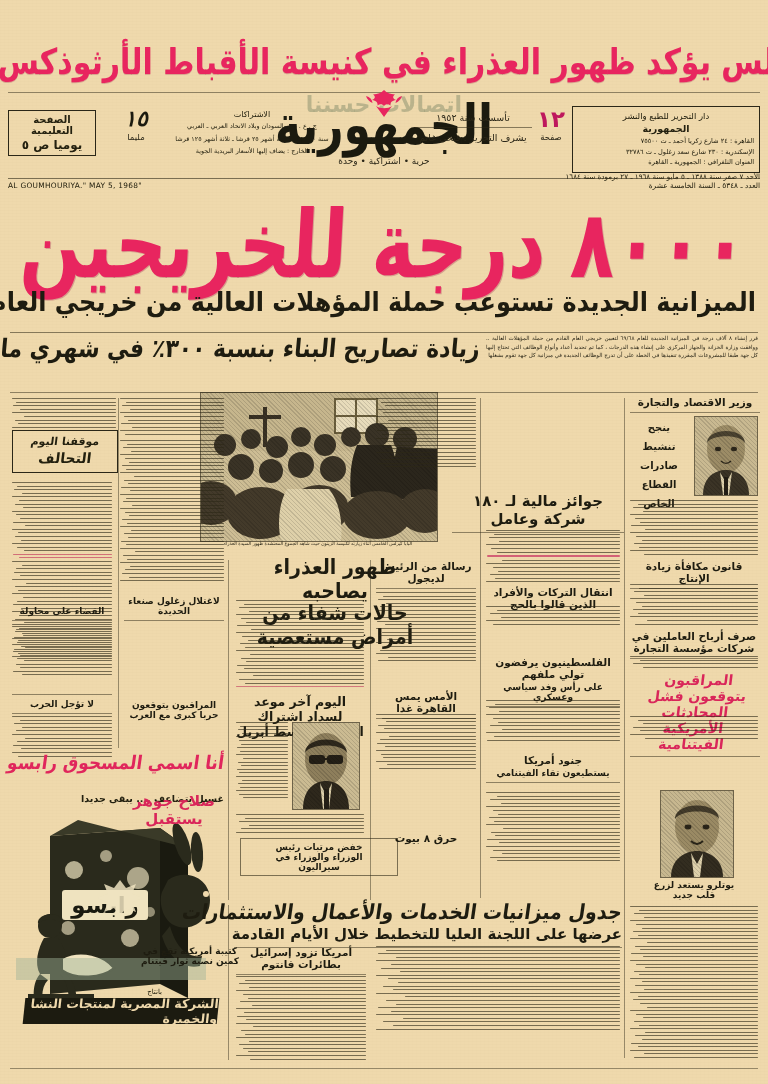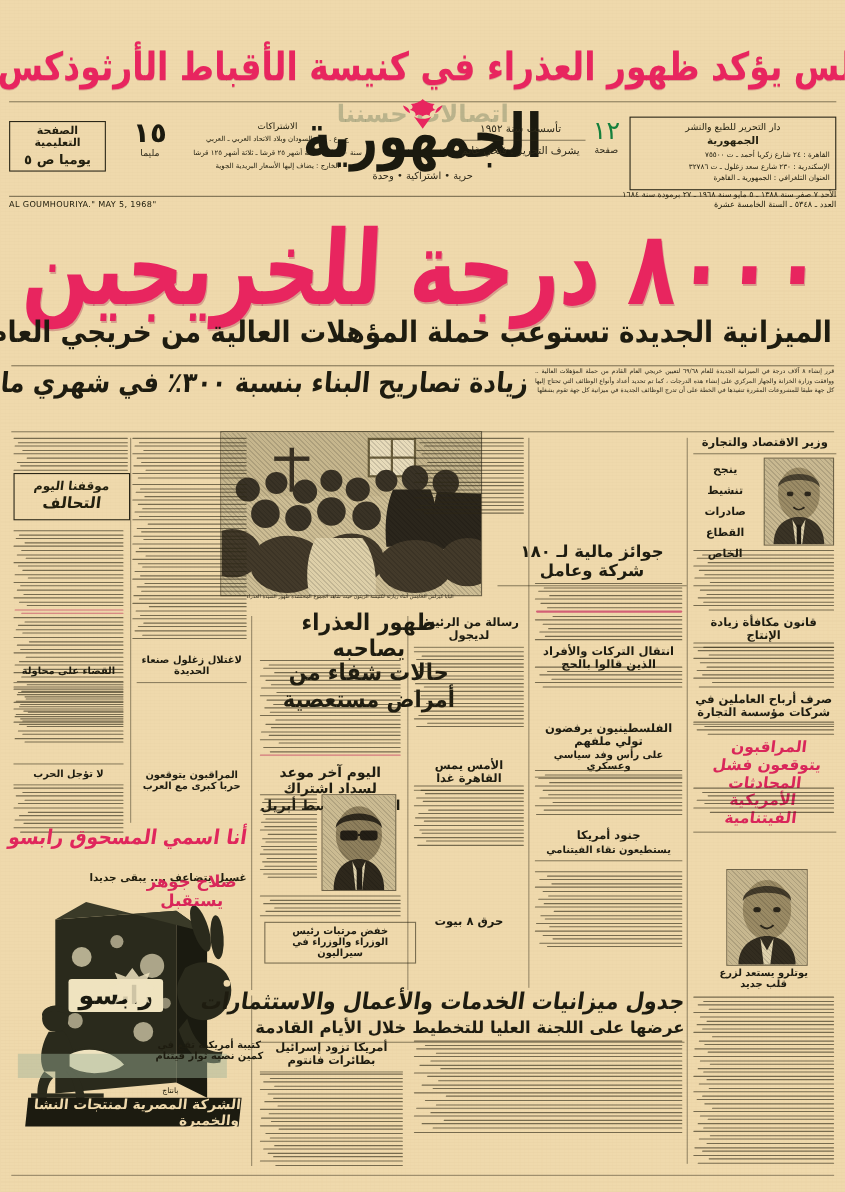--- a/index.html
+++ b/index.html
@@ -64,39 +64,39 @@
   }
   .logo .eagle{
     position:absolute;left:50%;top:-16px;transform:translateX(-50%);
     width:46px;height:30px;
   }
   .logo .slogan{font-size:9px;color:#2b2718;margin-top:10px;letter-spacing:3px;}
 
   .mh-founded{position:absolute;right:236px;top:16px;text-align:center;font-size:9.5px;color:#2b2718;width:118px;}
   .mh-founded .l2{margin-top:4px;border-top:1px solid rgba(45,40,22,.55);padding-top:4px;}
   .mh-pages{position:absolute;right:200px;top:12px;text-align:center;width:34px;}
-  .mh-pages .n{font-size:23px;font-weight:normal;color:#15803d;line-height:1;}
+  .mh-pages .n{font-size:23px;font-weight:bold;color:#be185d;line-height:1;}
   .mh-pages .c{font-size:8.5px;color:#2b2718;margin-top:1px;}
 
   .mh-box{
     position:absolute;right:8px;top:10px;width:176px;
     border:1px solid #2b2718;padding:3px 5px 4px;line-height:1.45;
   }
   .mh-box .b1{font-size:8.5px;color:#23200f;text-align:center;}
   .mh-box .b2{font-size:9.5px;font-weight:bold;color:#23200f;text-align:center;}
   .mh-box .addr{font-size:6.6px;color:#23200f;margin-top:1px;}
 
   .mh-price{
     position:absolute;left:8px;top:14px;width:82px;border:1px solid #2b2718;
     text-align:center;padding:3px 2px;
   }
   .mh-price .p1{font-size:10px;font-weight:bold;color:#23200f;}
   .mh-price .p2{font-size:12px;font-weight:bold;color:#23200f;margin-top:2px;}
   .mh-num{position:absolute;left:104px;top:12px;text-align:center;width:64px;}
-  .mh-num .n{font-size:25px;font-weight:bold;color:#1b1a0f;line-height:1;}
+  .mh-num .n{font-size:22px;font-weight:bold;color:#1b1a0f;line-height:1;font-style:italic;}
   .mh-num .u{font-size:8.5px;color:#2b2718;margin-top:2px;}
   .mh-subs{position:absolute;left:172px;top:14px;width:160px;text-align:center;}
   .mh-subs .h{font-size:8px;color:#23200f;}
   .mh-subs .ln{font-size:6.4px;color:#23200f;margin-top:3px;line-height:1.5;}
 
   .mh-rule{position:absolute;left:8px;right:8px;top:178px;height:1px;background:rgba(45,40,22,.6);}
   .mh-foot{position:absolute;left:8px;right:8px;top:181px;height:13px;font-size:7.4px;color:#23200f;}
   .mh-foot .le{position:absolute;left:0;top:0;letter-spacing:.3px;}
   .mh-foot .ri{position:absolute;right:0;top:0;}
   .mh-date{position:absolute;right:8px;top:76px;font-size:7.2px;color:#23200f;}
@@ -167,21 +167,21 @@
   .ad .adsub{text-align:right;font-size:9.5px;font-weight:bold;color:#23200f;margin-top:21px;}
   .ad .artbox{position:relative;margin-top:4px;height:218px;}
   .ad .brandbar{
     position:absolute;left:14px;right:6px;bottom:2px;height:26px;background:#1c1b10;
     color:#efd9ac;font-size:12.5px;font-weight:bold;display:flex;align-items:center;justify-content:center;
     transform:skewX(-6deg);
   }
   .ad .produced{position:absolute;right:62px;bottom:30px;font-size:7px;color:#23200f;letter-spacing:2px;}
 
   
-  .kbox{border:1px solid rgba(45,40,22,.6);padding:3px 8px;}
+  .kbox{border:1px solid rgba(45,40,22,.6);padding:3px 18px;}
 </style>
 </head>
 <body>
 
 <div class="paper"></div>
 <div class="grain"></div>
 
 <div class="page">
 
   <div class="topband">

